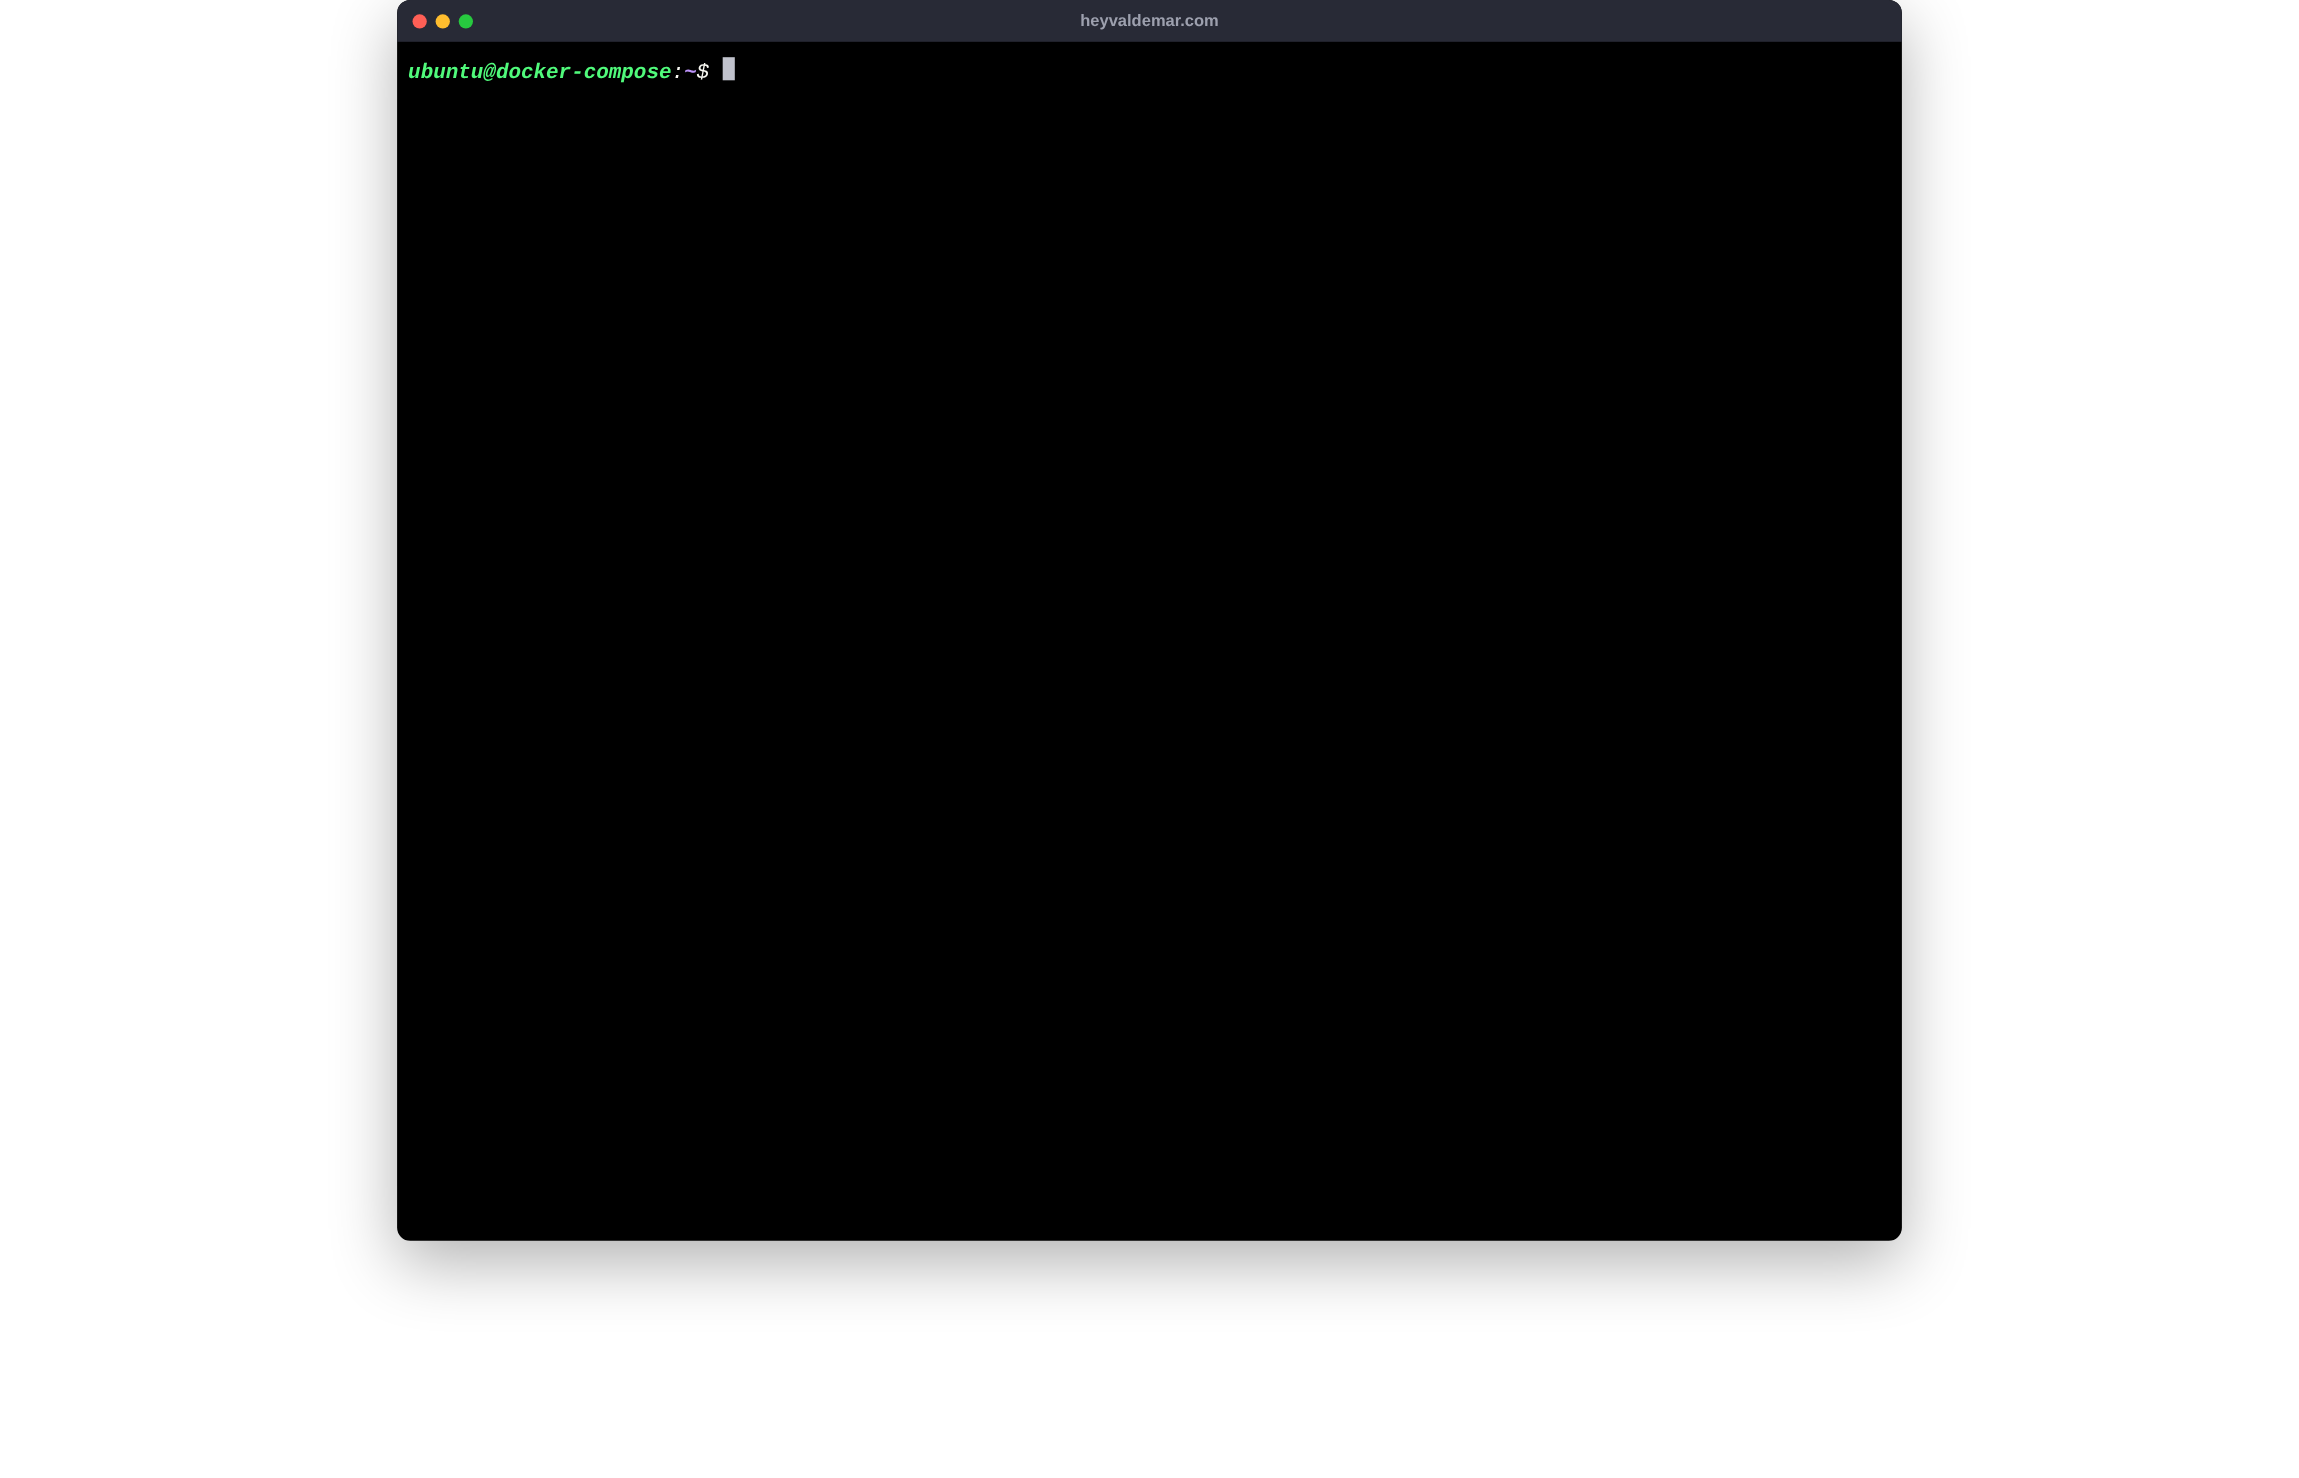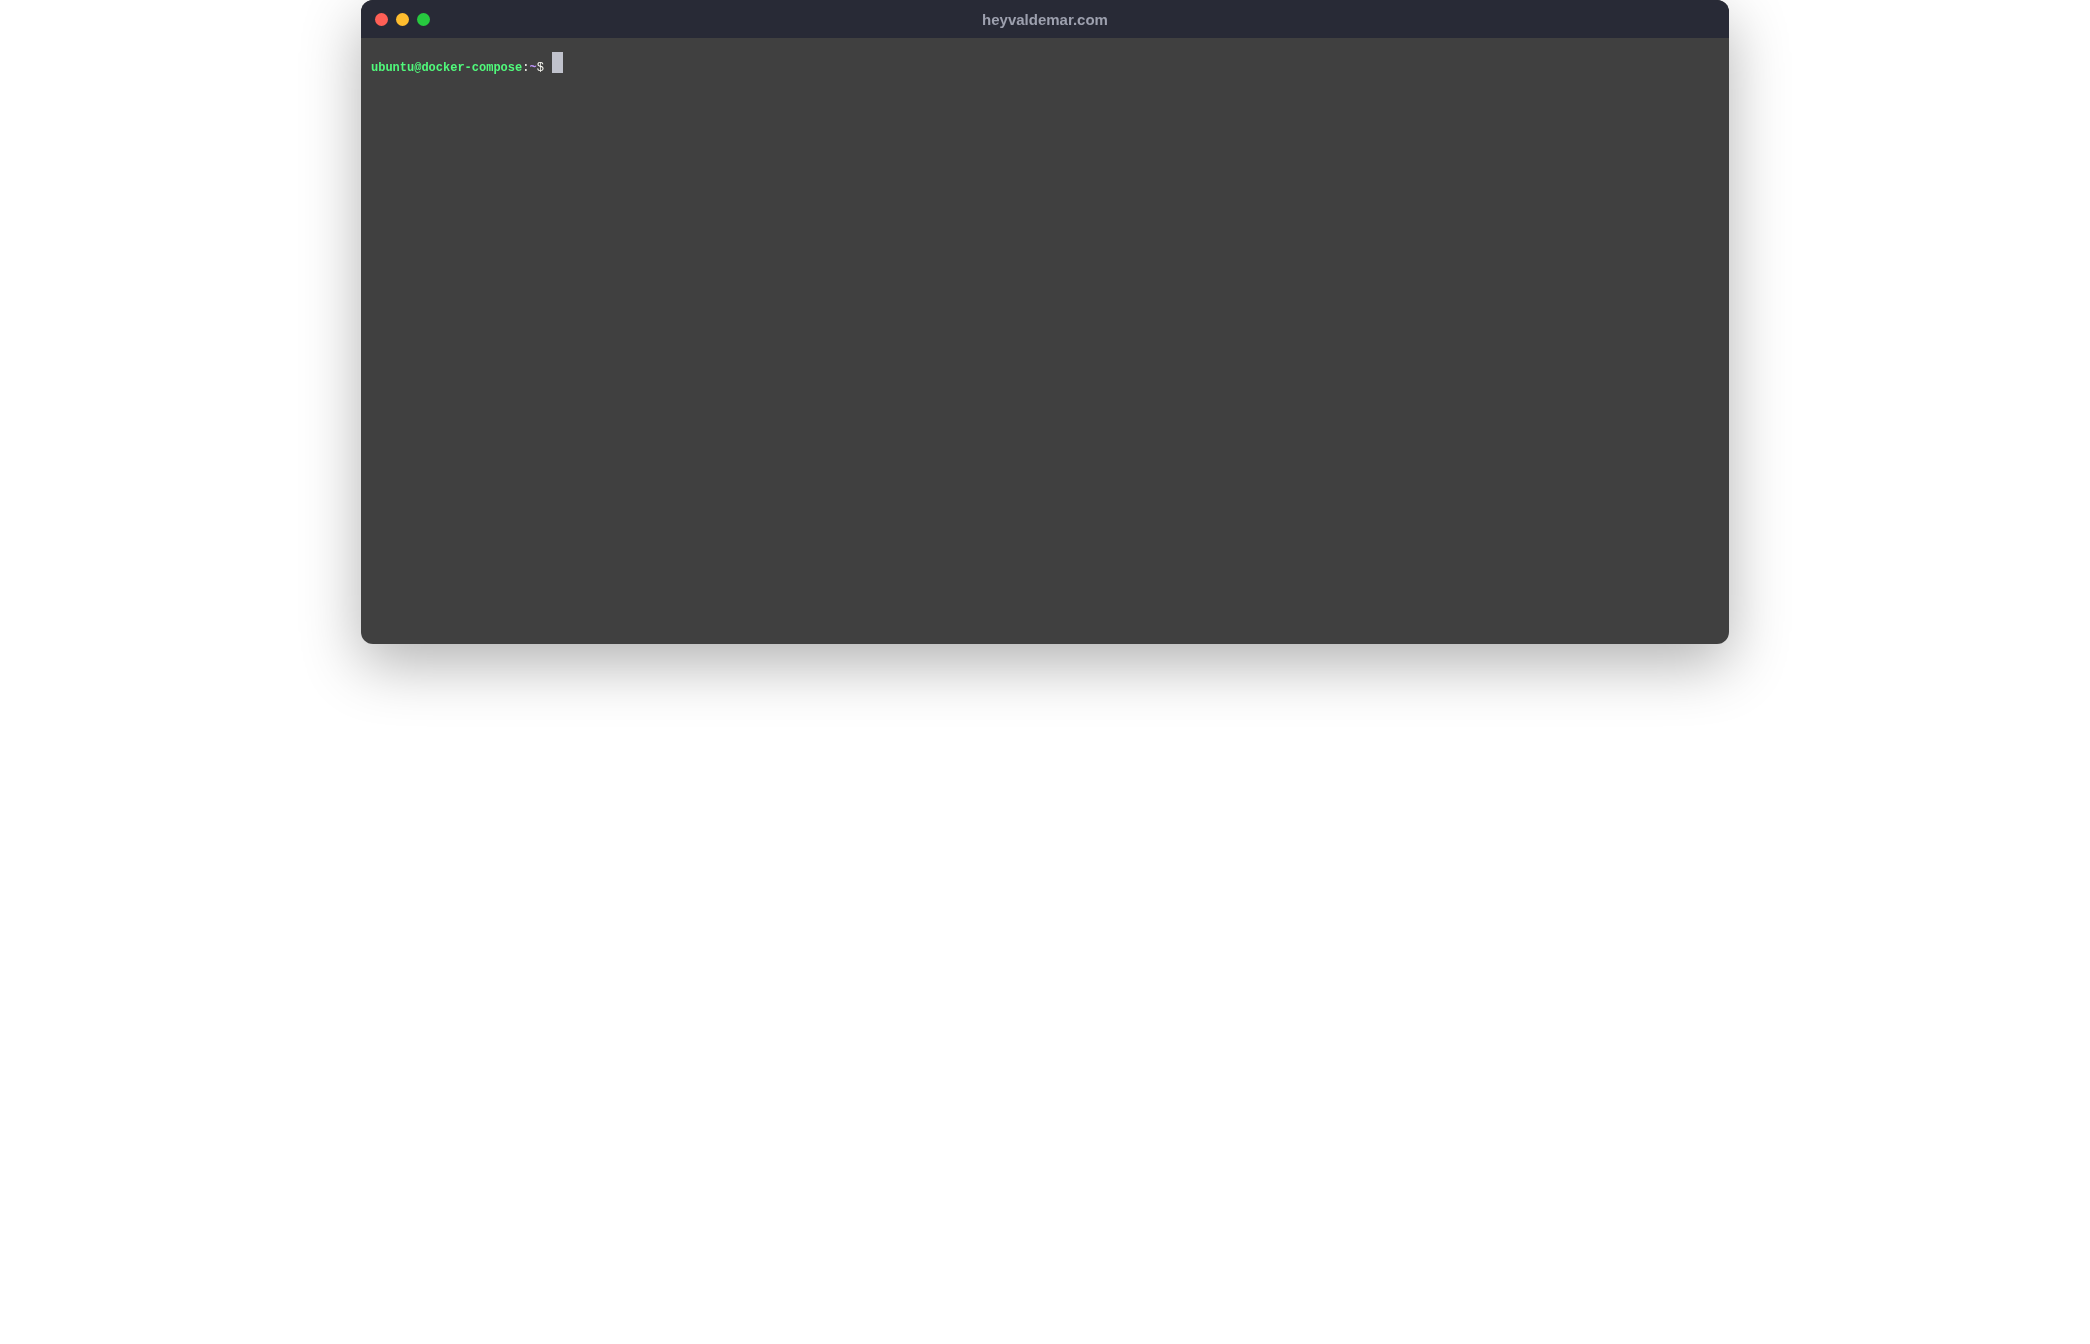--- a/index.html
+++ b/index.html
@@ -12,22 +12,22 @@
       background: #ffffff;
       display: flex;
       justify-content: center;
       align-items: flex-start;
       min-height: 100vh;
       font-family: "SF Mono", "Monaco", "Menlo", "Consolas", "Courier New", monospace;
     }
     
     .terminal-window {
       width: 1368px;
-      height: 644px;
-      background: #404040;
+      height: 1128px;
+      background: #000000;
       border-radius: 12px;
       overflow: hidden;
       box-shadow: 0 20px 60px rgba(0, 0, 0, 0.3);
       display: flex;
       flex-direction: column;
       justify-content: center;
     }
     
     .title-bar {
       height: 38px;
@@ -68,24 +68,25 @@
       transform: translateX(-50%);
       color: #9da0ae;
       font-size: 15px;
       font-weight: 600;
       font-family: -apple-system, BlinkMacSystemFont, "Segoe UI", sans-serif;
     }
     
     .terminal-body {
       flex: 1;
       padding: 12px 10px;
-      font-size: 12px;
+      font-size: 19px;
       line-height: 1.4;
       color: #f8f8f2;
       font-family: "SF Mono", "Monaco", "Menlo", "Consolas", "Courier New", monospace;
+      font-style: italic;
     }
     
     .prompt-line {
       display: flex;
       flex-wrap: wrap;
       align-items: baseline;
       white-space: pre;
     }
     
     .prompt-user {

